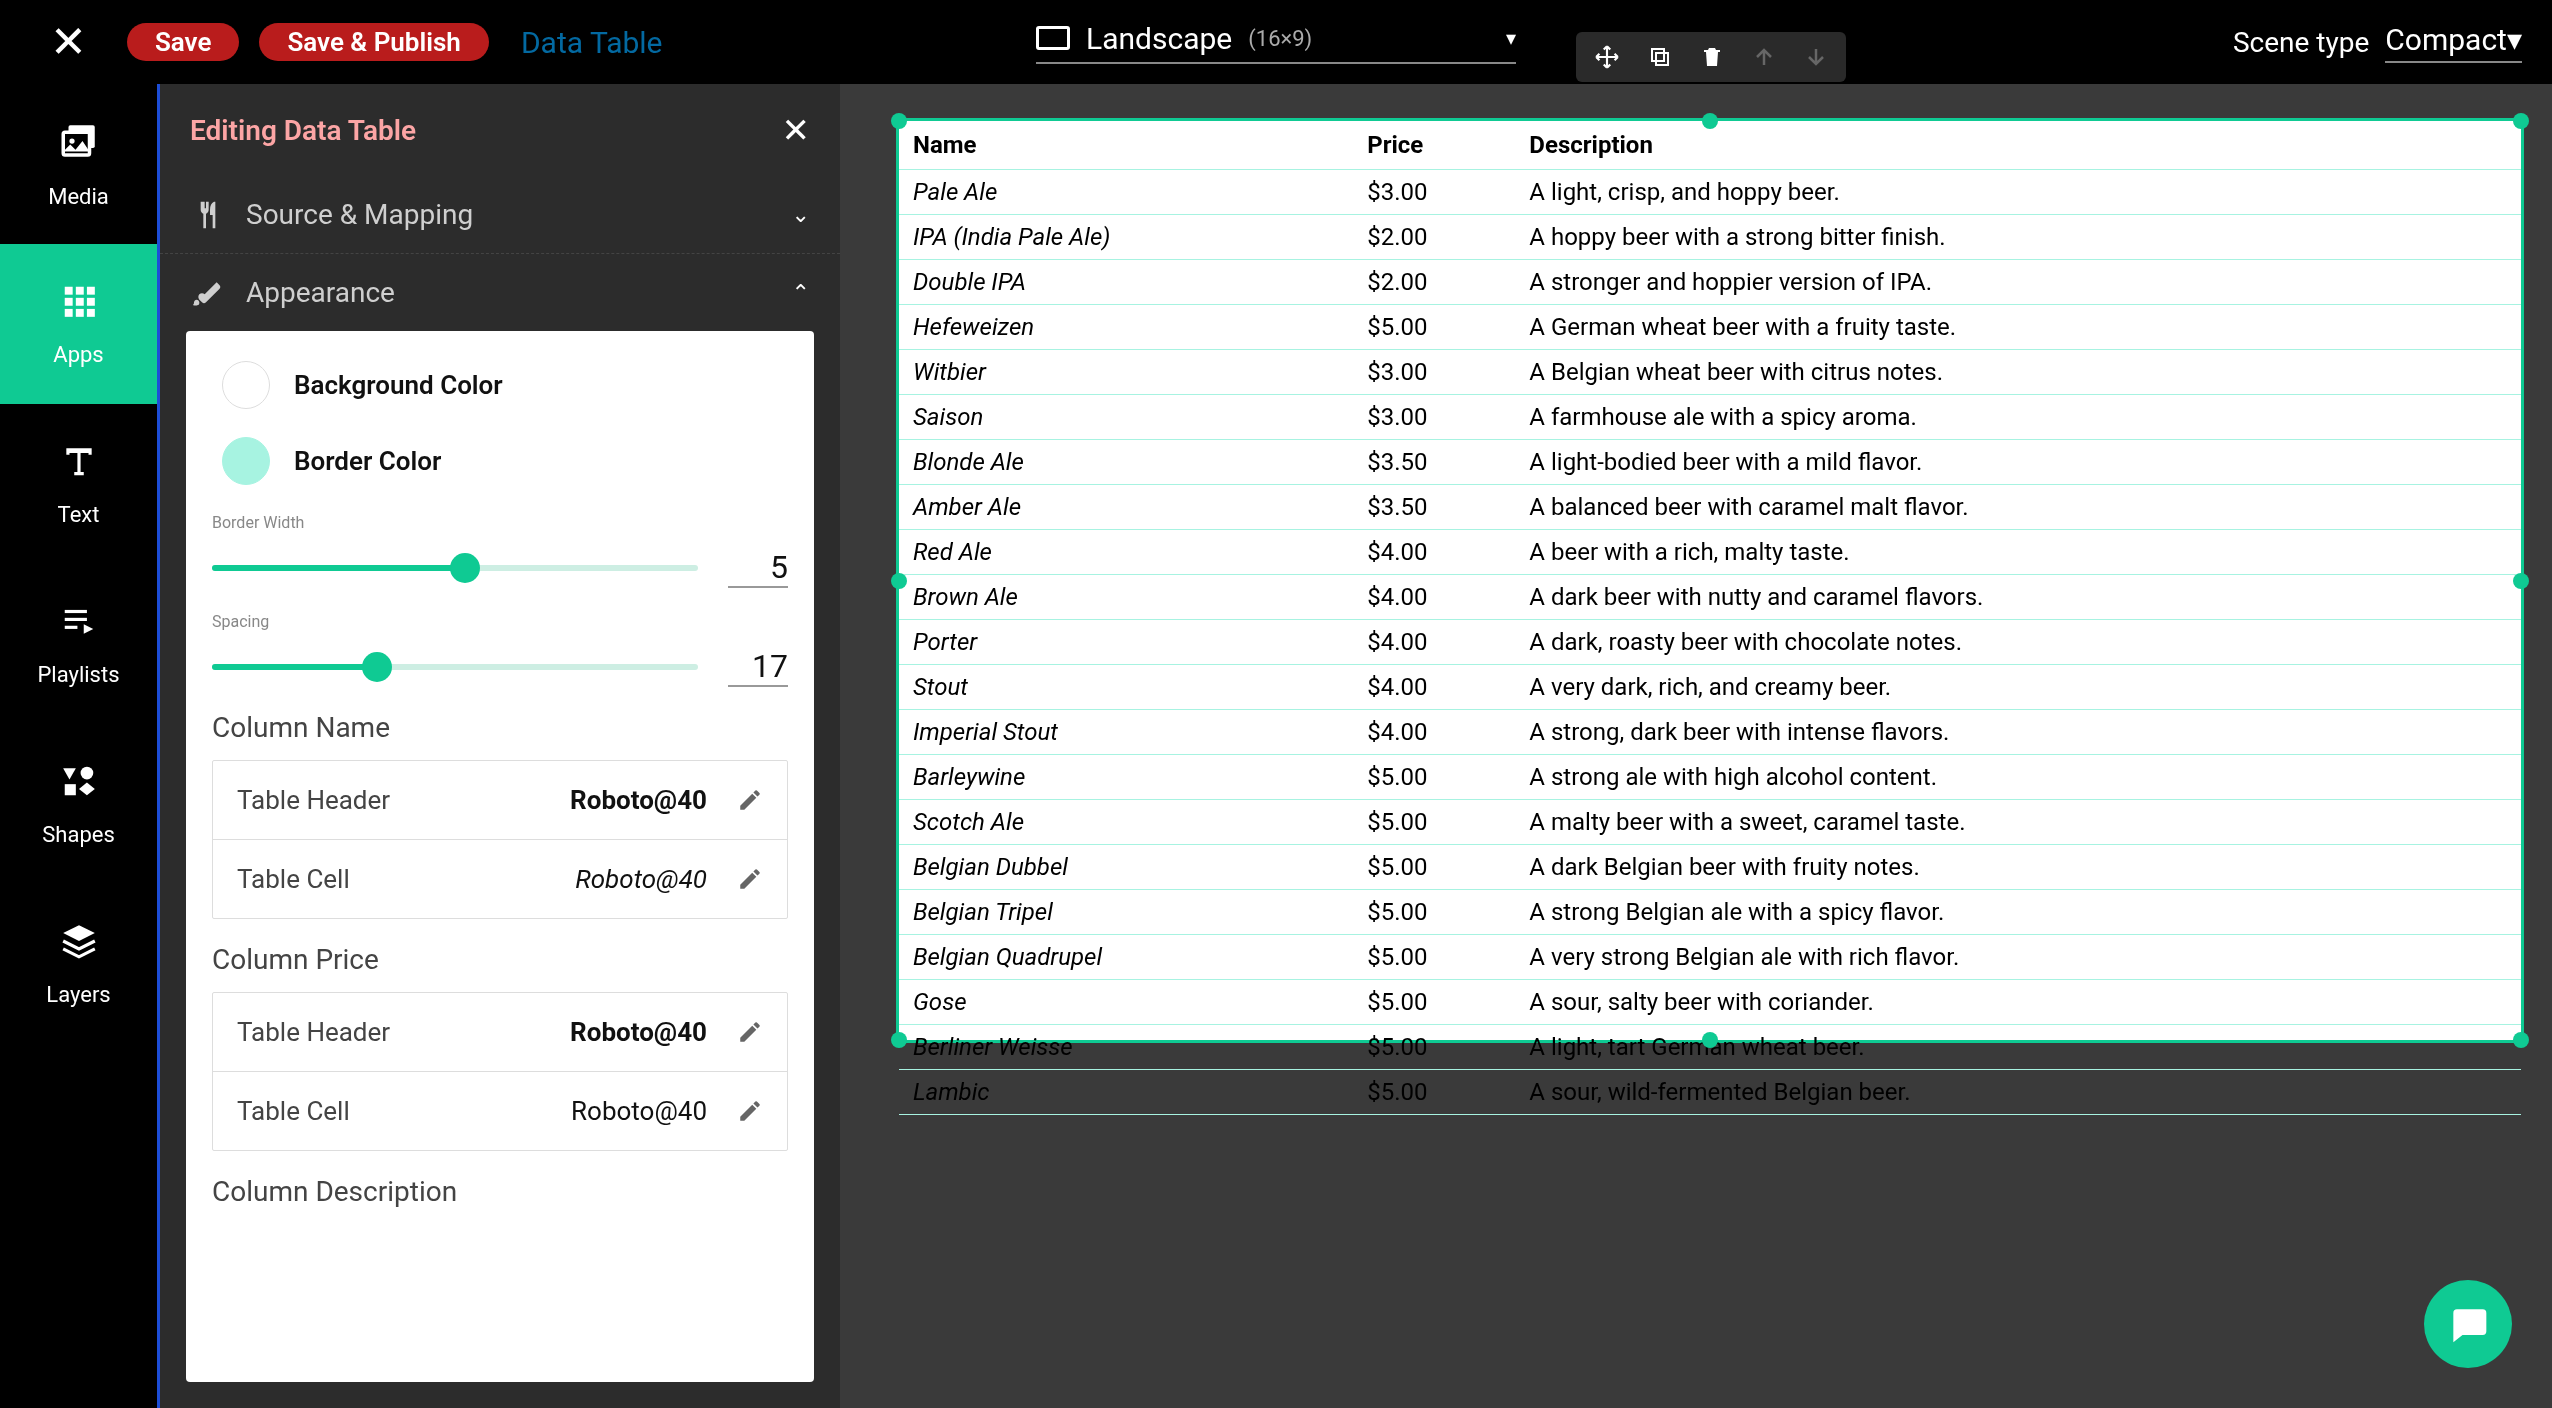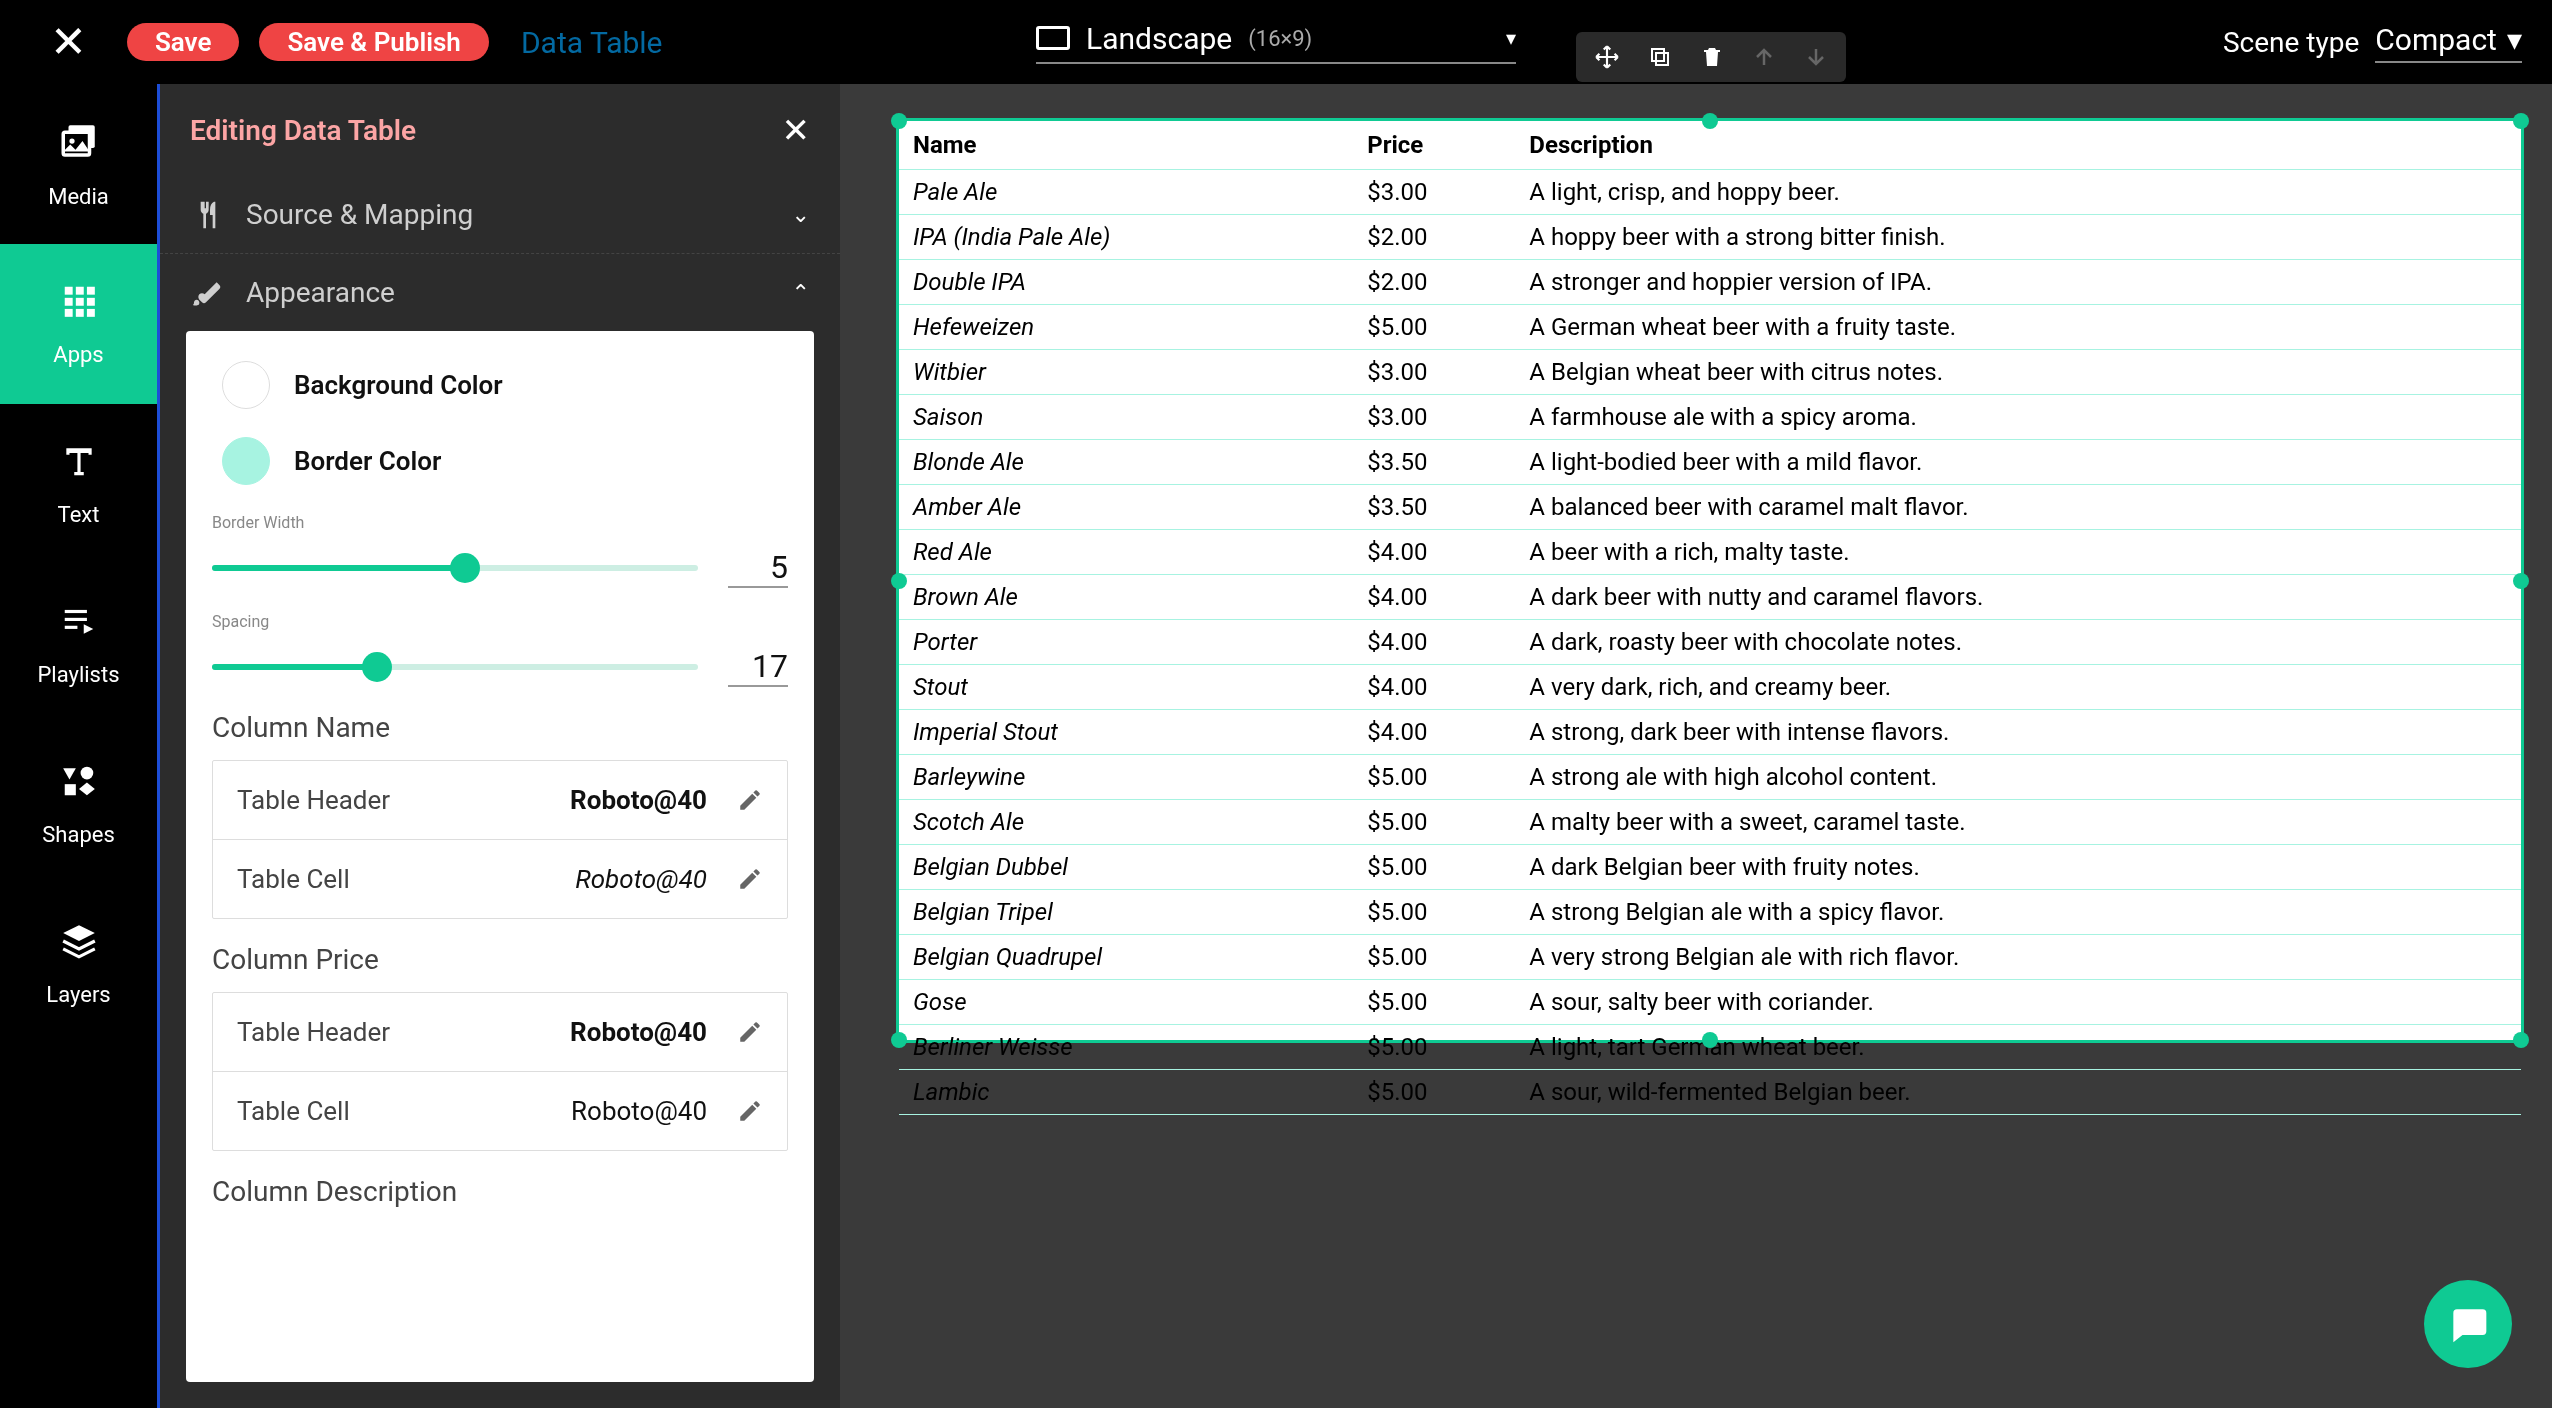--- a/index.html
+++ b/index.html
@@ -1,33 +1,33 @@
 <!DOCTYPE html>
 <html><head>
 <meta charset="utf-8">
 <style>
 * { margin: 0; padding: 0; box-sizing: border-box; font-family: -apple-system, BlinkMacSystemFont, 'Segoe UI', Roboto, sans-serif; }
 body { background: #000; width: 2552px; height: 1408px; overflow: hidden; transform-origin: top left; }
 
 
 .topbar { display: flex; align-items: center; height: 84px; background: #000; padding: 0 30px; gap: 20px; position: relative; }
 .close-x { color: #fff; font-size: 44px; cursor: pointer; padding: 0 20px; }
-.btn-pill { background: #ef4444; color: #fff; font-weight: 600; font-size: 26px; padding: 4px 28px; border-radius: 28px; border: none; cursor: pointer; }
+.btn-pill { background: #b91c1c; color: #fff; font-weight: 600; font-size: 26px; padding: 4px 28px; border-radius: 28px; border: none; cursor: pointer; }
 .topbar-title { color: #0369a1; font-size: 30px; margin-left: 12px; }
 .orient-group { position: absolute; left: 50%; transform: translateX(-50%); display: flex; align-items: center; gap: 16px; border-bottom: 2px solid #888; padding-bottom: 6px; min-width: 480px; }
 .orient-icon { width: 34px; height: 24px; border: 3px solid #fff; border-radius: 3px; }
 .orient-label { color: #fff; font-size: 30px; }
 .orient-dim { color: #aaa; font-size: 22px; }
 .orient-chevron { color: #fff; font-size: 20px; margin-left: auto; }
 
 .duration-blob { position: absolute; left: 1580px; color: #ddd; font-size: 26px; font-style: italic; }
 
 .scene-group { position: absolute; right: 30px; display: flex; align-items: center; gap: 16px; }
 .scene-label { color: #fff; font-size: 28px; }
-.scene-value { color: #fff; font-size: 30px; border-bottom: 2px solid #888; padding-bottom: 4px; display: flex; align-items: center; gap: 10px; }
+.scene-value { color: #fff; font-size: 30px; border-bottom: 2px solid #888; padding-bottom: 4px; display: flex; align-items: center; }
 
 
 .float-tb { position: absolute; top: 32px; left: 1576px; background: #2a2a2a; border-radius: 6px; display: flex; align-items: center; padding: 12px 18px; gap: 28px; z-index: 50; }
 .ft-icon { color: #fff; cursor: pointer; }
 .ft-icon.dim { color: #555; }
 .ft-icon svg { display: block; }
 
 
 .leftbar { position: absolute; top: 84px; left: 0; width: 160px; bottom: 0; background: #000; display: flex; flex-direction: column; border-right: 3px solid #1d4ed8; }
 .lb-item { display: flex; flex-direction: column; align-items: center; justify-content: center; height: 160px; color: #fff; cursor: pointer; gap: 12px; }

